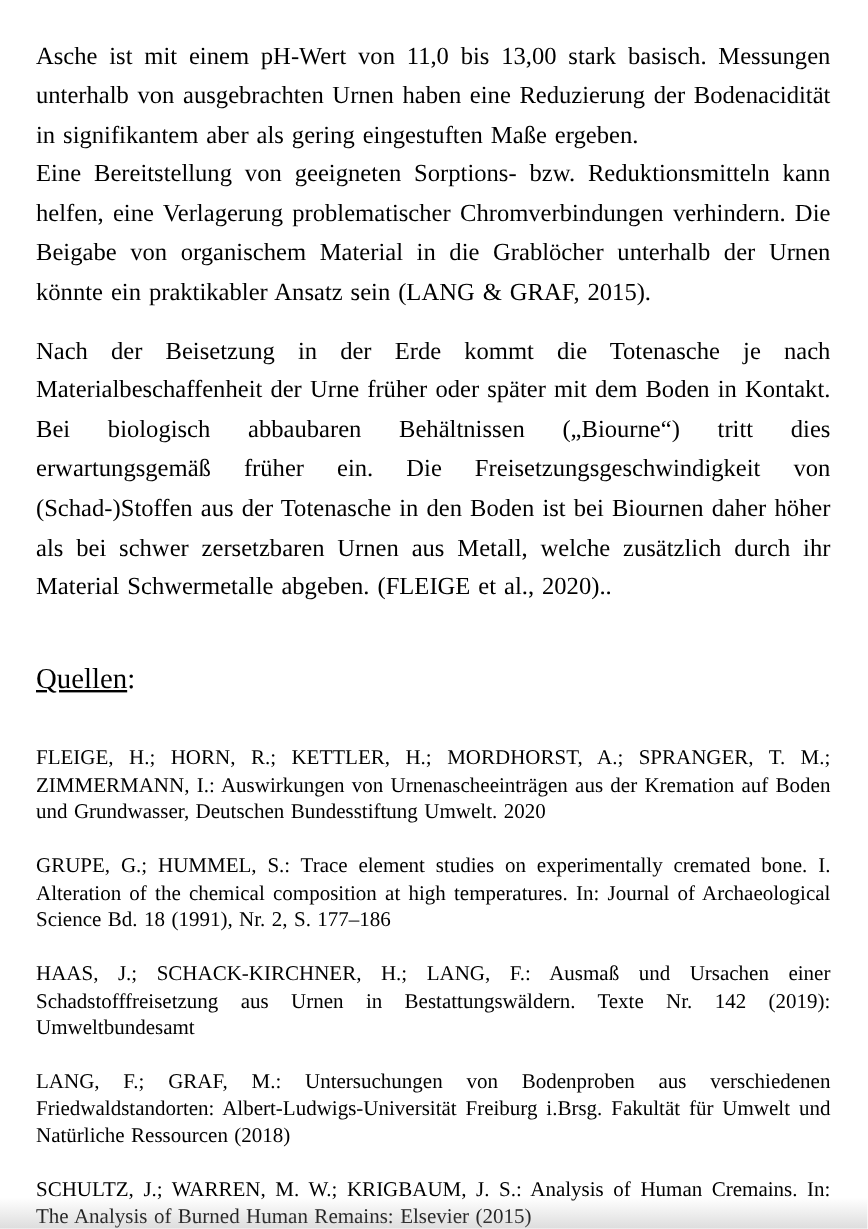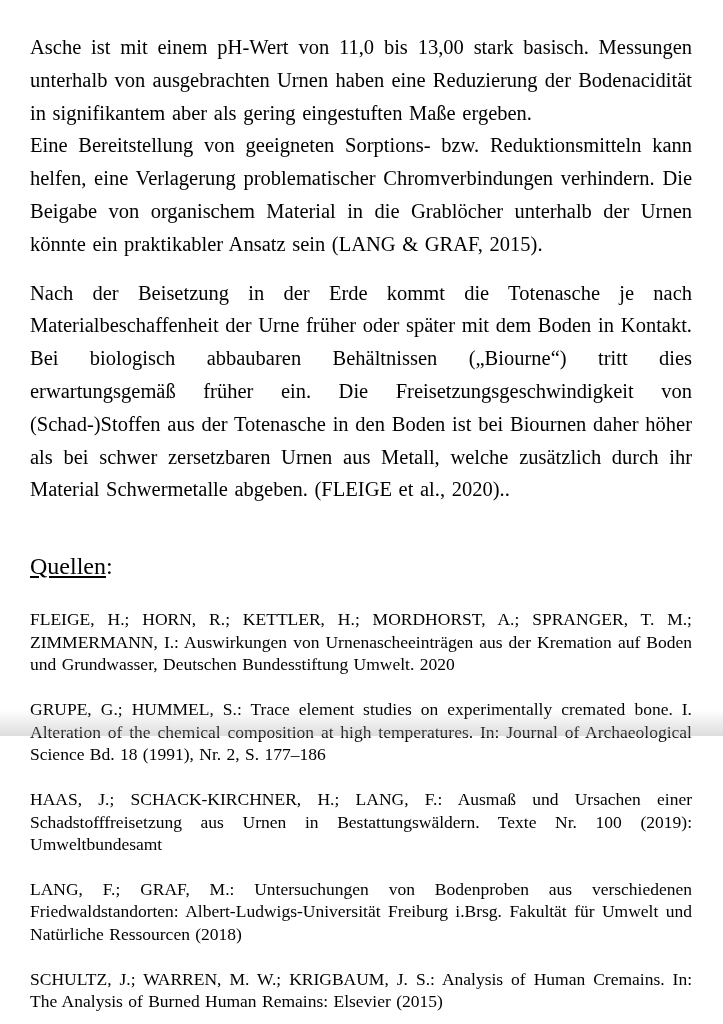--- a/index.html
+++ b/index.html
@@ -11,21 +11,21 @@
     height: 1024px;
     background: #ffffff;
     color: #000000;
     font-family: "Liberation Serif", "DejaVu Serif", serif;
     overflow: hidden;
     position: relative;
   }
   .page {
     box-sizing: border-box;
     width: 723px;
-    height: 736px;
+    height: 1024px;
     padding: 31px 31px 0 30px;
     position: relative;
   }
   .body-text p {
     font-size: 20.5px;
     line-height: 1.6;
     text-align: justify;
     margin: 0;
     word-spacing: 1.5px;
   }
@@ -42,21 +42,21 @@
     text-decoration: underline;
   }
   .ref {
     font-size: 17.5px;
     line-height: 1.275;
     text-align: justify;
     margin: 23px 0 0 0;
     word-spacing: 1px;
   }
   .ref:first-of-type {
-    margin-top: 26px;
+    margin-top: 38px;
   }
   .bottom-fade {
     position: absolute;
     left: 0;
     bottom: 0;
     width: 723px;
     height: 26px;
     background: linear-gradient(to bottom, rgba(170,170,170,0) 0%, rgba(165,165,165,0.38) 100%);
     pointer-events: none;
   }
@@ -70,20 +70,20 @@
     <p>Asche ist mit einem pH-Wert von 11,0 bis 13,00 stark basisch. Messungen unterhalb von ausgebrachten Urnen haben eine Reduzierung der Bodenacidität in signifikantem aber als gering eingestuften Maße ergeben.</p>
     <p>Eine Bereitstellung von geeigneten Sorptions- bzw. Reduktionsmitteln kann helfen, eine Verlagerung problematischer Chromverbindungen verhindern. Die Beigabe von organischem Material in die Grablöcher unterhalb der Urnen könnte ein praktikabler Ansatz sein (LANG &amp; GRAF, 2015).</p>
     <p class="gap-before">Nach der Beisetzung in der Erde kommt die Totenasche je nach Materialbeschaffenheit der Urne früher oder später mit dem Boden in Kontakt. Bei biologisch abbaubaren Behältnissen („Biourne“) tritt dies erwartungsgemäß früher ein. Die Freisetzungsgeschwindigkeit von (Schad-)Stoffen aus der Totenasche in den Boden ist bei Biournen daher höher als bei schwer zersetzbaren Urnen aus Metall, welche zusätzlich durch ihr Material Schwermetalle abgeben. (FLEIGE et al., 2020)..</p>
   </div>
 
   <h2 class="sources-heading"><span class="u">Quellen</span><span>:</span></h2>
 
   <div>
     <p class="ref">FLEIGE, H.; HORN, R.; KETTLER, H.; MORDHORST, A.; SPRANGER, T. M.; ZIMMERMANN, I.: Auswirkungen von Urnenascheeinträgen aus der Kremation auf Boden und Grundwasser, Deutschen Bundesstiftung Umwelt. 2020</p>
     <p class="ref">GRUPE, G.; HUMMEL, S.: Trace element studies on experimentally cremated bone. I. Alteration of the chemical composition at high temperatures. In: Journal of Archaeological Science Bd. 18 (1991), Nr. 2, S. 177–186</p>
-    <p class="ref">HAAS, J.; SCHACK-KIRCHNER, H.; LANG, F.: Ausmaß und Ursachen einer Schadstofffreisetzung aus Urnen in Bestattungswäldern. Texte Nr. 100 (2019): Umweltbundesamt</p>
+    <p class="ref">HAAS, J.; SCHACK-KIRCHNER, H.; LANG, F.: Ausmaß und Ursachen einer Schadstofffreisetzung aus Urnen in Bestattungswäldern. Texte Nr. 142 (2019): Umweltbundesamt</p>
     <p class="ref">LANG, F.; GRAF, M.: Untersuchungen von Bodenproben aus verschiedenen Friedwaldstandorten: Albert-Ludwigs-Universität Freiburg i.Brsg. Fakultät für Umwelt und Natürliche Ressourcen (2018)</p>
     <p class="ref">SCHULTZ, J.; WARREN, M. W.; KRIGBAUM, J. S.: Analysis of Human Cremains. In: The Analysis of Burned Human Remains: Elsevier (2015)</p>
 
   </div>
 
   <div class="bottom-fade"></div>
 </div>
 
 </body></html>

